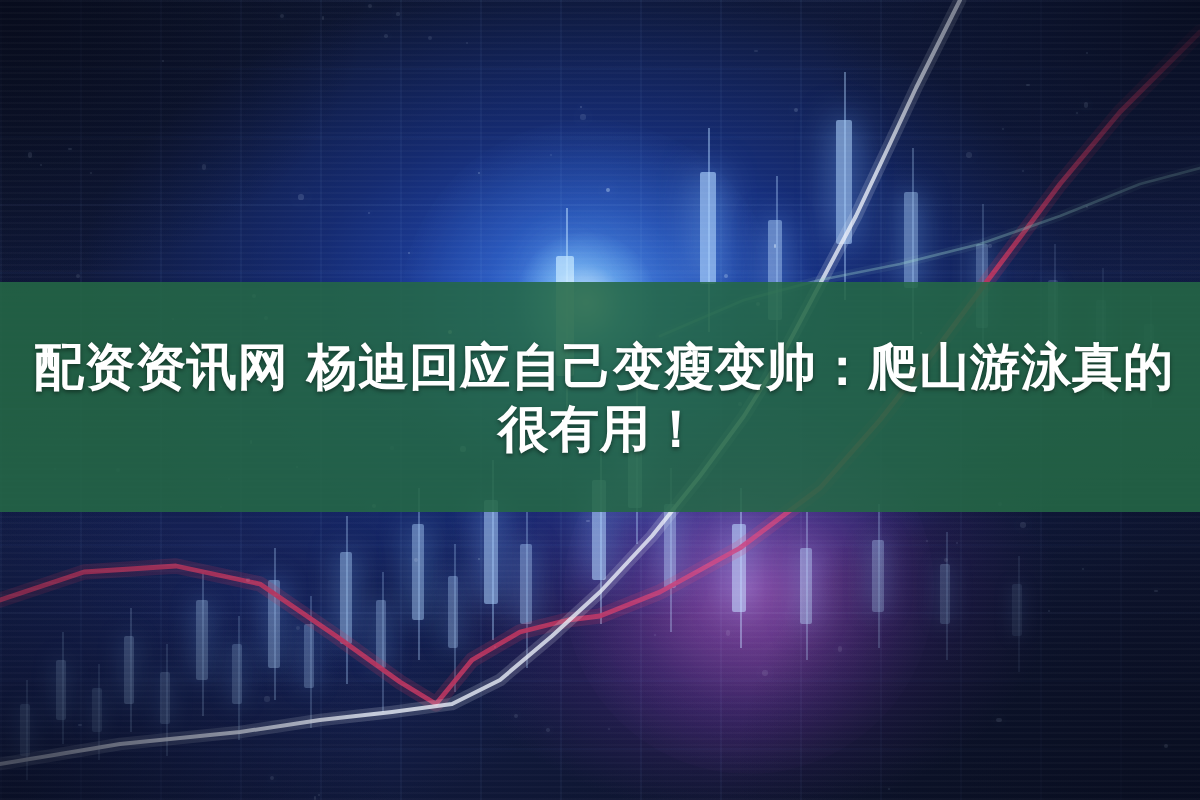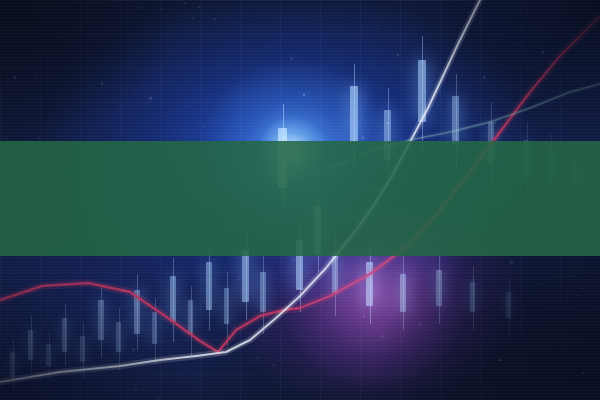--- a/index.html
+++ b/index.html
@@ -290,15 +290,17 @@
       <div class="spark" style="left: 186.1px; top: 251.9px; width: 2.3px; height: 2.3px; opacity: 0.231; box-shadow: rgba(190, 220, 255, 0.208) 0px 0px 5.9px;"></div>
       <div class="spark" style="left: 246.8px; top: 322.9px; width: 0.9px; height: 0.9px; opacity: 0.1; box-shadow: rgba(190, 220, 255, 0.09) 0px 0px 2.2px;"></div>
       <div class="spark" style="left: 582px; top: 372px; width: 2.4px; height: 2.4px; opacity: 0.1; box-shadow: rgba(190, 220, 255, 0.09) 0px 0px 6.1px;"></div>
       <div class="spark" style="left: 232.5px; top: 20.9px; width: 1.4px; height: 1.4px; opacity: 0.1; box-shadow: rgba(190, 220, 255, 0.09) 0px 0px 3.5px;"></div>
       <div class="spark" style="left: 541.8px; top: 51px; width: 2.5px; height: 2.5px; opacity: 0.1; box-shadow: rgba(190, 220, 255, 0.09) 0px 0px 6.6px;"></div>
       <div class="spark" style="left: 192.4px; top: 16.8px; width: 1.8px; height: 1.8px; opacity: 0.1; box-shadow: rgba(190, 220, 255, 0.09) 0px 0px 4.8px;"></div>
       <div class="spark" style="left: 100.8px; top: 82.1px; width: 2.6px; height: 2.6px; opacity: 0.1; box-shadow: rgba(190, 220, 255, 0.09) 0px 0px 6.8px;"></div>
     </div>
 
   <div class="title-band" id="titleBand" style="top: 141px; height: 115px;">
+    <div class="title-line title-line-1">配资资讯网 杨迪回应自己变瘦变帅：爬山游泳真的</div>
+    <div class="title-line title-line-2">很有用！</div>
   </div>
 
 </div>
 
 </body></html>

